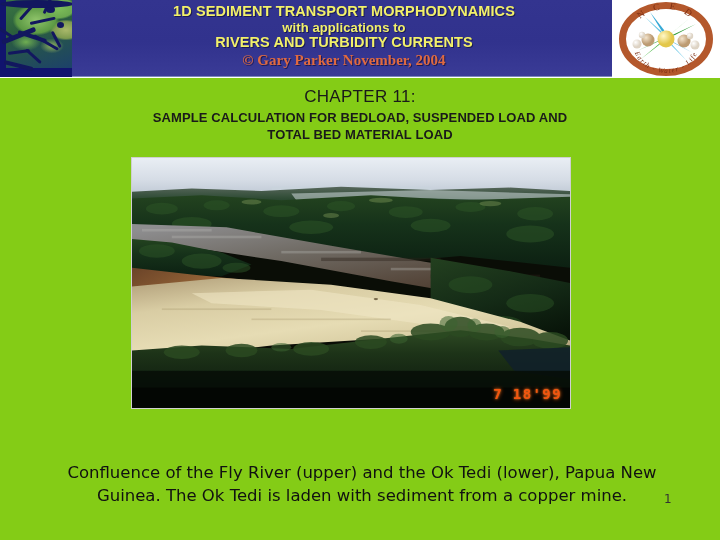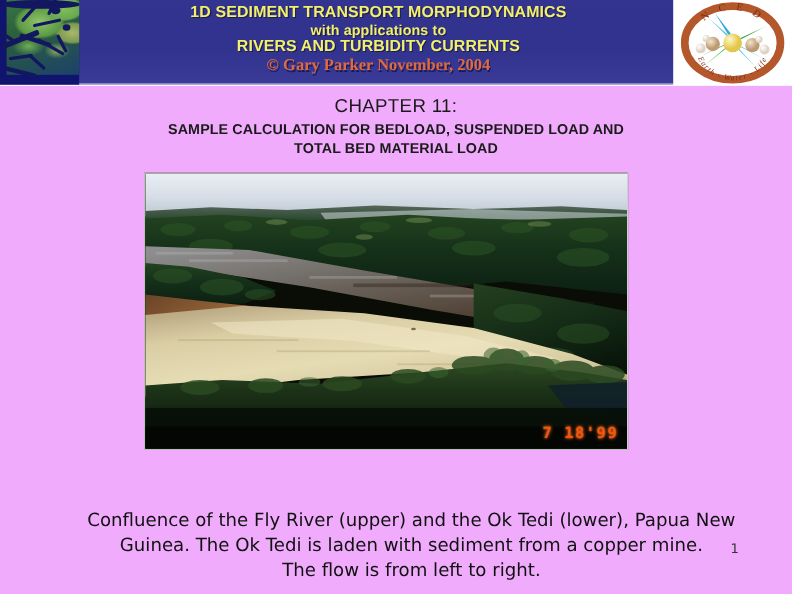--- a/index.html
+++ b/index.html
@@ -10,21 +10,21 @@
     height: 540px;
     overflow: hidden;
     background: #ffffff;
     font-family: "Liberation Sans", "DejaVu Sans", sans-serif;
   }
 
   #slide {
     position: relative;
     width: 720px;
     height: 540px;
-    background: #f0abfc;
+    background: #84cc16;
   }
 
   
   #header-banner {
     position: absolute;
     left: 0; top: 0;
     width: 720px;
     height: 78px;
     background: #ffffff;
   }
@@ -155,21 +155,21 @@
     font-size: 14px;
     font-weight: bold;
     letter-spacing: 1.4px;
     text-shadow: 0 0 4px rgba(255,90,16,0.85), 0 0 2px rgba(255,160,60,0.9);
     opacity: 0.95;
   }
 
   
   #caption {
     position: absolute;
-    left: 68px; top: 462px;
+    left: 56px; top: 462px;
     width: 612px;
     text-align: center;
     color: #111111;
     font-family: "DejaVu Sans", "Liberation Sans", sans-serif;
     font-size: 16.5px;
     line-height: 1.38;
   }
   #caption .cline { display: block; white-space: nowrap; }
 
   
@@ -424,18 +424,17 @@
         <rect x="0" y="272" width="440" height="24" fill="#030603"></rect>
       </svg>
     </div>
 
     <div id="photo-datestamp">7 18'99</div>
   </div>
 
   <div id="caption">
     <span class="cline">Confluence of the Fly River (upper) and the Ok Tedi (lower), Papua New</span>
     <span class="cline">Guinea.  The Ok Tedi is laden with sediment from a copper mine.</span>
-    <span class="cline">The flow is from left to right.</span>
   </div>
 
   <div id="page-number">1</div>
 
 </div>
 
 </body></html>

